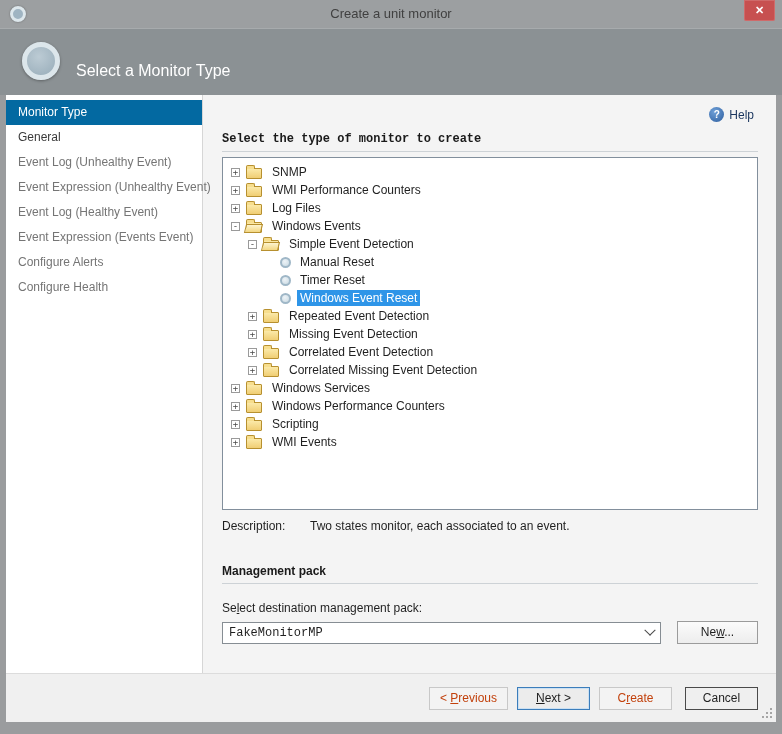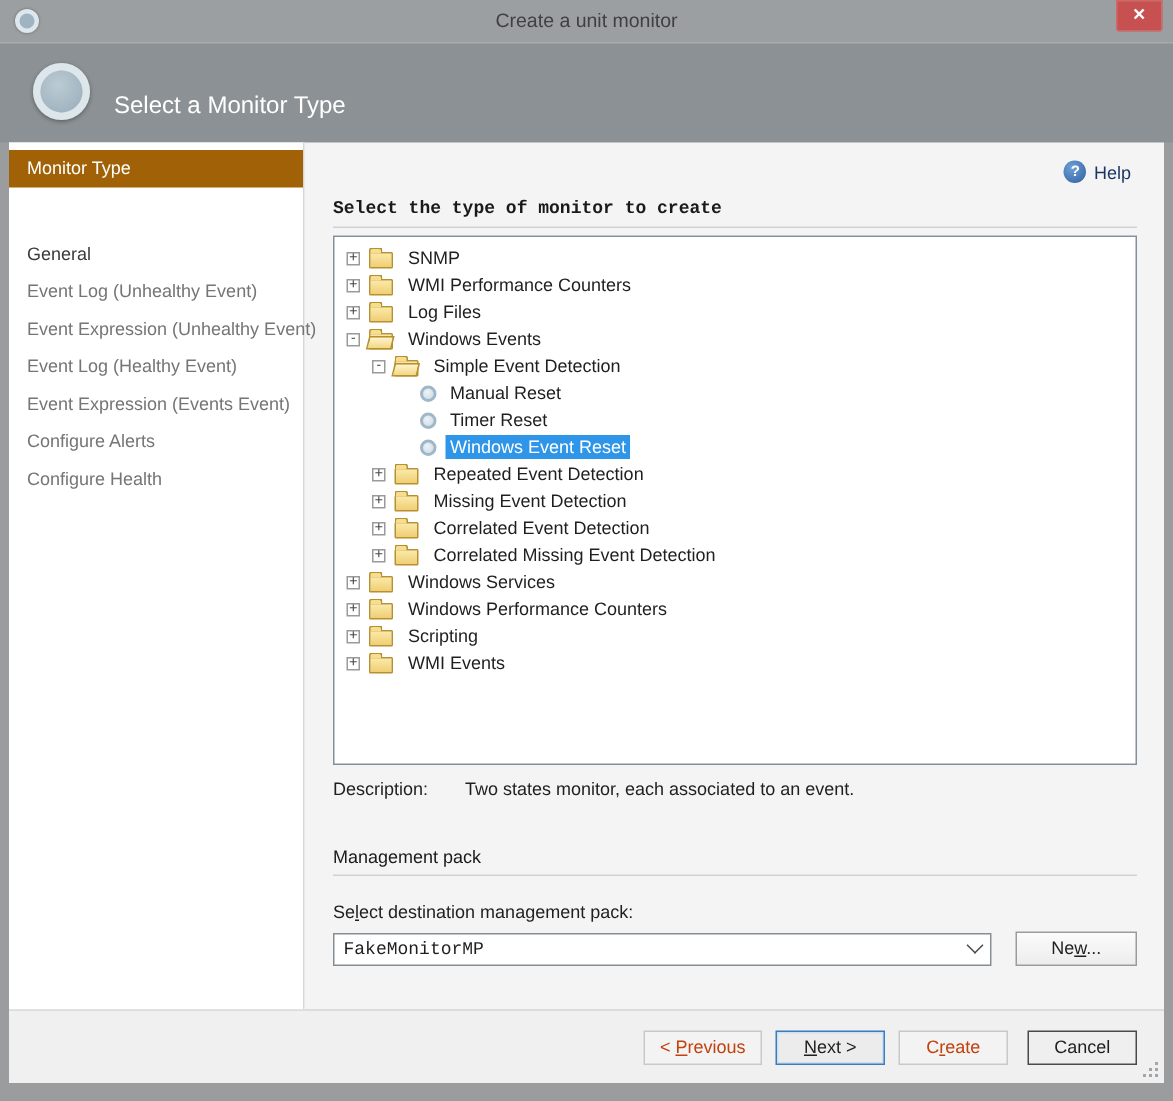--- a/index.html
+++ b/index.html
@@ -21,22 +21,22 @@
                  border:5px solid #DCE6EB; background:radial-gradient(circle at 42% 35%, #BCCBD4, #97ACB9);
                  box-shadow:0 1px 3px rgba(0,0,0,.35); }
   .header-title { position:absolute; left:76px; top:33px; color:#FFFFFF; font-size:16px; }
 
   
   .main { position:absolute; top:95px; left:6px; right:6px; bottom:61px; display:flex; background:#F4F4F4; }
 
   .sidebar { width:197px; background:#FFFFFF; border-right:1px solid #D6D6D6; padding-top:5px; }
   .side-item { height:25px; line-height:25px; padding-left:12px; font-size:12px; color:#757575;
                white-space:nowrap; cursor:pointer; }
-  .side-item.selected { background:#a16207; color:#FFFFFF; }
-  .side-item.active { color:#3A3A3A;margin-top:32px; }
+  .side-item.selected { background:#0369a1; color:#FFFFFF; }
+  .side-item.active { color:#3A3A3A; }
 
   .content { flex:1; position:relative; padding:0 18px 0 19px; }
 
   .help-link { position:absolute; top:12px; right:22px; display:flex; align-items:center; gap:5px; cursor:pointer; }
   .help-icon { width:15px; height:15px; border-radius:50%; background:radial-gradient(circle at 38% 32%, #6FA0D8, #2E5E9E);
                color:#fff; font-size:10px; font-weight:bold; text-align:center; line-height:15px; }
   .help-text { font-size:12px; color:#19355E; }
 
   .content-heading { margin-top:37px; font-size:12px; font-weight:bold; color:#1A1A1A;
                      padding-bottom:5px; border-bottom:1px solid #CDD2D6;font-family:Liberation Mono, monospace; }
@@ -54,21 +54,21 @@
   .icon-folder.open::after { content:''; position:absolute; left:-2px; bottom:-1px; width:15px; height:7px;
                  background:linear-gradient(#FDF4CF,#F3D782); border:1px solid #B7902F; transform:skewX(-14deg); }
   .icon-circle { width:11px; height:11px; border-radius:50%; border:2px solid #9FB7C7;
                  background:radial-gradient(circle at 40% 35%, #EDF3F7, #C9D9E2); margin-right:6px; flex:none; }
   .tree-label { padding:1px 3px; cursor:default; }
   .tree-label.selected { background:#2E95E8; color:#FFFFFF; }
 
   .desc-row { display:flex; margin-top:9px; font-size:12px; color:#1F1F1F; }
   .desc-label { width:88px; flex:none; }
 
-  .mp-heading { margin-top:31px; font-size:12px; font-weight:normal; color:#1A1A1A;
+  .mp-heading { margin-top:31px; font-size:12px; font-weight:bold; color:#1A1A1A;
                 padding-bottom:5px; border-bottom:1px solid #CDD2D6; }
   .mp-select-label { margin-top:17px; font-size:12px; color:#1F1F1F; }
   .mp-row { margin-top:6px; display:flex; align-items:center; }
   .combo { flex:1; height:22px; background:#FFFFFF; border:1px solid #868D93; display:flex;
            align-items:center; padding:0 6px; font-size:12px; color:#1F1F1F; cursor:pointer; }
   .combo-value { flex:1;font-family:Liberation Mono, monospace; }
   .chev { width:8px; height:8px; border-right:1px solid #4A4A4A; border-bottom:1px solid #4A4A4A;
           transform:rotate(45deg) translate(-2px,-2px); }
   .btn { height:23px; min-width:73px; padding:0 10px; font-size:12px; color:#1F1F1F; text-align:center;
          background:linear-gradient(#FBFBFB,#EDEDED); border:1px solid #9B9B9B; line-height:21px; cursor:pointer; }

